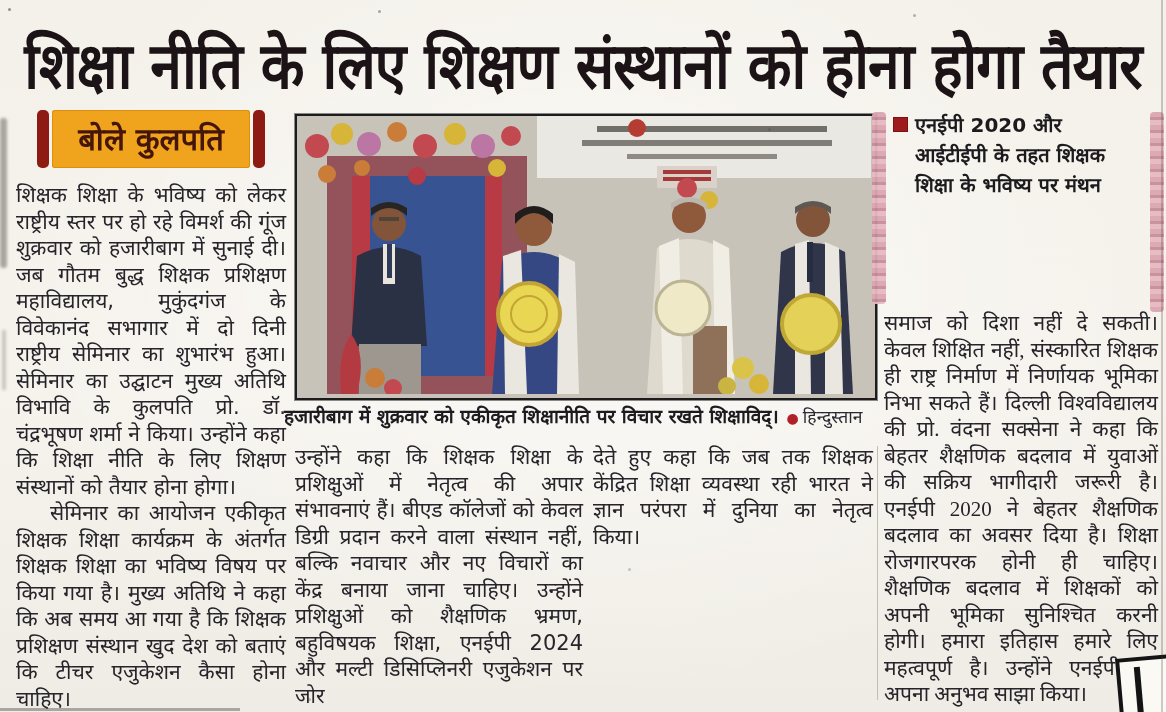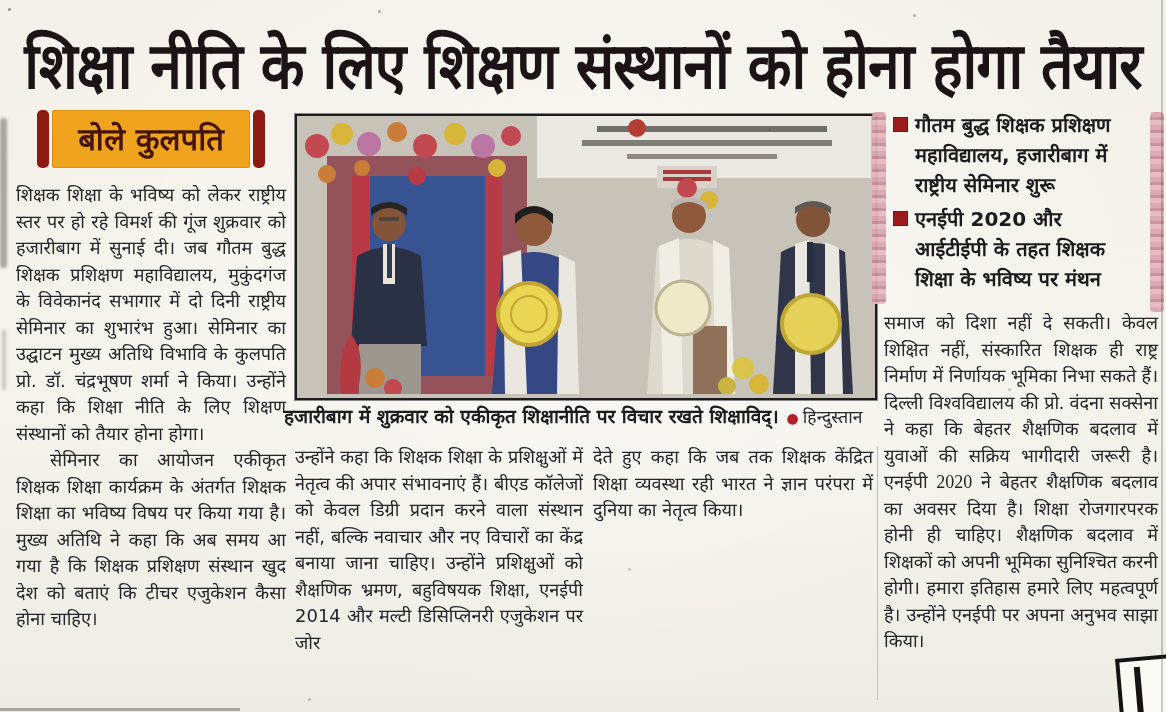--- a/index.html
+++ b/index.html
@@ -22,21 +22,21 @@
   }
   
   .left-col{left:16px;top:106px;width:270px;}
   .kicker-row{display:flex;align-items:center;justify-content:center;gap:3px;margin:4px 0 14px 0;}
   .kicker-bar{width:12px;height:58px;background:#8e1a14;border-radius:5px;}
   .kicker-box{
     background:#f0a41e;border-radius:3px;padding:7px 26px 9px 26px;
     font-size:31px;font-weight:bold;color:#46150a;white-space:nowrap;
     box-shadow:0 0 0 1px #d98f10 inset;
   }
-  .body-text{font-size:18px;line-height:26.5px;text-align:justify;color:#26242a;}
+  .body-text{font-size:21px;line-height:26.5px;text-align:justify;color:#26242a;}
   .dateline{font-weight:bold;font-size:20px;}
   .indent{text-indent:34px;}
   .para-gap{margin-top:0px;}
   
   .photo-frame{left:295px;top:114px;width:578px;height:282px;border:2px solid #1c1c1c;background:#c8c2b8;box-shadow:0 0 0 1px #888;}
   .photo-frame svg{display:block;}
   .caption-row{left:284px;top:404px;width:582px;font-size:19px;line-height:24px;}
   .caption-bold{font-weight:bold;color:#1d1b1f;}
   .credit-bullet{color:#b02028;font-size:14px;padding:0 4px 0 8px;}
   .credit{font-size:17.5px;color:#2a2830;}
@@ -177,37 +177,33 @@
     </g>
     <rect x="0" y="0" width="574" height="278" fill="#ffffff" opacity="0.05"></rect>
   </svg>
 </div>
 
 <div class="abs caption-row">
   <span class="caption-bold">हजारीबाग में शुक्रवार को एकीकृत शिक्षानीति पर विचार रखते शिक्षाविद्।</span><span class="credit-bullet">●</span><span class="credit">हिन्दुस्तान</span>
 </div>
 
 <div class="abs mid-col-a">
-  <div class="body-text">उन्होंने कहा कि शिक्षक शिक्षा के प्रशिक्षुओं में नेतृत्व की अपार संभावनाएं हैं। बीएड कॉलेजों को केवल डिग्री प्रदान करने वाला संस्थान नहीं, बल्कि नवाचार और नए विचारों का केंद्र बनाया जाना चाहिए। उन्होंने प्रशिक्षुओं को शैक्षणिक भ्रमण, बहुविषयक शिक्षा, एनईपी 2014 और मल्टी डिसिप्लिनरी एजुकेशन पर जोर</div>
+  <div class="body-text">उन्होंने कहा कि शिक्षक शिक्षा के प्रशिक्षुओं में नेतृत्व की अपार संभावनाएं हैं। बीएड कॉलेजों को केवल डिग्री प्रदान करने वाला संस्थान नहीं, बल्कि नवाचार और नए विचारों का केंद्र बनाया जाना चाहिए। उन्होंने प्रशिक्षुओं को शैक्षणिक भ्रमण, बहुविषयक शिक्षा, एनईपी 2024 और मल्टी डिसिप्लिनरी एजुकेशन पर जोर</div>
 </div>
 <div class="abs mid-col-b">
   <div class="body-text">देते हुए कहा कि जब तक शिक्षक केंद्रित शिक्षा व्यवस्था रही भारत ने ज्ञान परंपरा में दुनिया का नेतृत्व किया।</div>
 </div>
 <div class="abs colrule" style="left:877px;top:446px;height:254px;"></div>
 
 <div class="abs highlights">
   <div class="pink-bar leftb"></div>
   <div class="pink-bar rightb"></div>
   <ul class="highlight-list">
     <li class="highlight-item">
       <span class="sq-bullet"></span>
-      <span>गौतम बुद्ध शिक्षक प्रशिक्षण महाविद्यालय, हजारीबाग में राष्ट्रीय सेमिनार शुरू</span>
-    </li>
-    <li class="highlight-item">
-      <span class="sq-bullet"></span>
       <span>एनईपी 2020 और आईटीईपी के तहत शिक्षक शिक्षा के भविष्य पर मंथन</span>
     </li>
   </ul>
 </div>
 
 <div class="abs right-body">
   <div class="body-text">समाज को दिशा नहीं दे सकती। केवल शिक्षित नहीं, संस्कारित शिक्षक ही राष्ट्र निर्माण में निर्णायक भूमिका निभा सकते हैं। दिल्ली विश्वविद्यालय की प्रो. वंदना सक्सेना ने कहा कि बेहतर शैक्षणिक बदलाव में युवाओं की सक्रिय भागीदारी जरूरी है। एनईपी 2020 ने बेहतर शैक्षणिक बदलाव का अवसर दिया है। शिक्षा रोजगारपरक होनी ही चाहिए। शैक्षणिक बदलाव में शिक्षकों को अपनी भूमिका सुनिश्चित करनी होगी। हमारा इतिहास हमारे लिए महत्वपूर्ण है। उन्होंने एनईपी पर अपना अनुभव साझा किया।</div>
 </div>
 
 <div class="abs corner-box">

